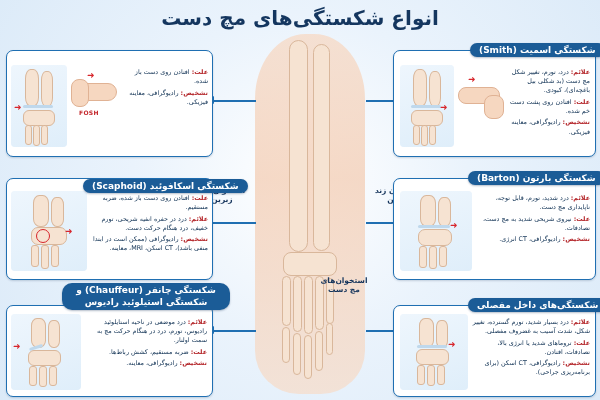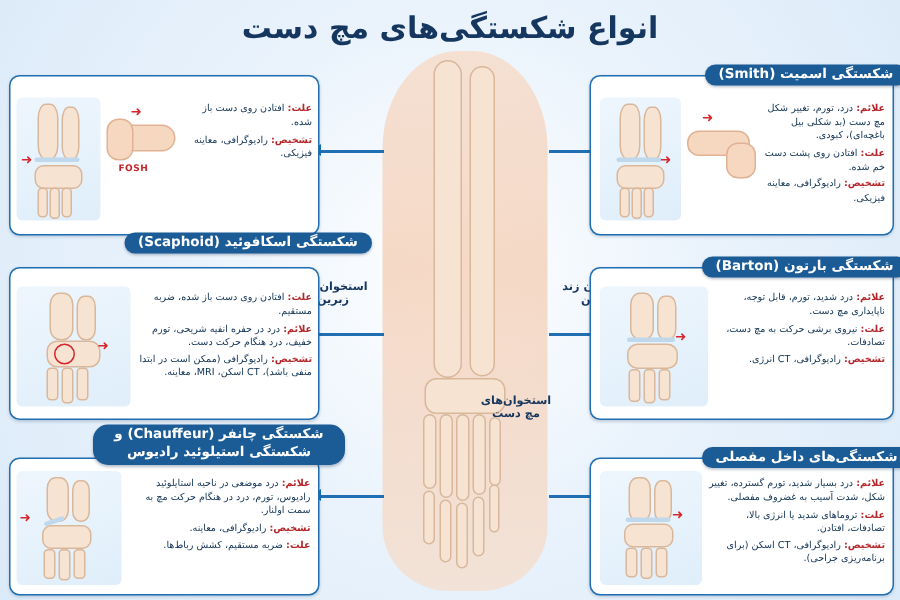--- a/index.html
+++ b/index.html
@@ -156,21 +156,21 @@
 
     <div class="bone" style="left:27px;top:293px;width:6px;height:34px;border-radius:4px;"></div>
     <div class="bone" style="left:38px;top:299px;width:6px;height:40px;border-radius:4px;"></div>
     <div class="bone" style="left:49px;top:301px;width:6px;height:42px;border-radius:4px;"></div>
     <div class="bone" style="left:60px;top:297px;width:6px;height:38px;border-radius:4px;"></div>
     <div class="bone" style="left:71px;top:289px;width:5px;height:30px;border-radius:4px;"></div>
   </div>
 
   <div class="art-label" style="left:196px;top:186px;width:52px;">استخوان زند زبرین</div>
   <div class="art-label" style="left:372px;top:186px;width:52px;">استخوان زند زیرین</div>
-  <div class="art-label" style="left:320px;top:262px;width:48px;">استخوان‌های مچ دست</div>
+  <div class="art-label" style="left:320px;top:276px;width:48px;">استخوان‌های مچ دست</div>
 
   <div class="conn" style="left:214px;top:100px;width:42px;"></div>
   <div class="arrow-l" style="left:208px;top:96px;"></div>
 
   <div class="conn" style="left:366px;top:100px;width:40px;"></div>
   <div class="arrow-r" style="left:404px;top:96px;"></div>
 
   <div class="conn" style="left:212px;top:222px;width:44px;"></div>
   <div class="arrow-l" style="left:206px;top:218px;"></div>
 
@@ -251,39 +251,39 @@
     </div>
     <div class="card-body" style="left:84px;top:15px;width:117px;">
       <p><span class="lbl">علت:</span>
          <span>افتادن روی دست باز شده، ضربه مستقیم.</span></p>
       <p><span class="lbl">علائم:</span>
          <span>درد در حفره انفیه شریحی، تورم خفیف، درد هنگام حرکت دست.</span></p>
       <p><span class="lbl">تشخیص:</span>
          <span>رادیوگرافی (ممکن است در ابتدا منفی باشد)، CT اسکن، MRI، معاینه.</span></p>
     </div>
   </div>
-  <div class="card-head" style="left:83px;top:155px;">شکستگی اسکافوئید (Scaphoid)</div>
+  <div class="card-head" style="left:83px;top:179px;">شکستگی اسکافوئید (Scaphoid)</div>
 
   <div class="card" style="left:393px;top:178px;width:201px;height:100px;">
     <div class="img-pane" style="left:6px;top:12px;width:72px;height:80px;">
       <div class="xray"></div>
       <div class="bone" style="left:20px;top:4px;width:14px;height:30px;"></div>
       <div class="bone" style="left:38px;top:6px;width:11px;height:28px;"></div>
       <div class="joint-gap" style="left:18px;top:34px;width:32px;height:2.5px;"></div>
       <div class="bone" style="left:18px;top:38px;width:32px;height:15px;border-radius:7px;"></div>
       <div class="bone" style="left:19px;top:55px;width:6px;height:20px;border-radius:3px;"></div>
       <div class="bone" style="left:29px;top:55px;width:6px;height:21px;border-radius:3px;"></div>
       <div class="bone" style="left:39px;top:55px;width:6px;height:19px;border-radius:3px;"></div>
       <div class="redarrow" style="left:50px;top:30px;">➜</div>
     </div>
     <div class="card-body" style="left:82px;top:15px;width:114px;">
       <p><span class="lbl">علائم:</span>
          <span>درد شدید، تورم، قابل توجه، ناپایداری مچ دست.</span></p>
       <p><span class="lbl">علت:</span>
-         <span>نیروی برشی حرکت به مچ دست، تصادفات.</span></p>
+         <span>نیروی شریحی شدید به مچ دست، تصادفات.</span></p>
       <p><span class="lbl">تشخیص:</span>
          <span>رادیوگرافی، CT انرژی.</span></p>
     </div>
   </div>
   <div class="card-head" style="left:468px;top:171px;">شکستگی بارتون (Barton)</div>
 
   <div class="card" style="left:6px;top:305px;width:205px;height:90px;">
     <div class="img-pane" style="left:4px;top:8px;width:70px;height:76px;">
       <div class="xray"></div>
       <div class="bone" style="left:20px;top:4px;width:13px;height:28px;"></div>
@@ -291,24 +291,24 @@
       <div class="joint-gap" style="left:18px;top:32px;width:14px;height:2.5px;transform:rotate(-18deg);"></div>
       <div class="bone" style="left:17px;top:36px;width:31px;height:14px;border-radius:6px;"></div>
       <div class="bone" style="left:18px;top:52px;width:6px;height:18px;border-radius:3px;"></div>
       <div class="bone" style="left:28px;top:52px;width:6px;height:19px;border-radius:3px;"></div>
       <div class="bone" style="left:38px;top:52px;width:6px;height:18px;border-radius:3px;"></div>
       <div class="redarrow" style="left:2px;top:28px;">➜</div>
     </div>
     <div class="card-body" style="left:78px;top:12px;width:122px;">
       <p><span class="lbl">علائم:</span>
          <span>درد موضعی در ناحیه استایلوئید رادیوس، تورم، درد در هنگام حرکت مچ به سمت اولنار.</span></p>
+      <p><span class="lbl">علت:</span>
+         <span>ضربه مستقیم، کشش رباط‌ها.</span></p>
       <p><span class="lbl">تشخیص:</span>
          <span>رادیوگرافی، معاینه.</span></p>
-      <p><span class="lbl">علت:</span>
-         <span>ضربه مستقیم، کشش رباط‌ها.</span></p>
     </div>
   </div>
   <div class="card-head" style="left:62px;top:283px;width:auto;max-width:150px;white-space:normal;text-align:center;line-height:1.3;">شکستگی چانفر (Chauffeur) و شکستگی استیلوئید رادیوس</div>
 
   <div class="card" style="left:393px;top:305px;width:201px;height:90px;">
     <div class="img-pane" style="left:6px;top:8px;width:68px;height:76px;">
       <div class="xray"></div>
       <div class="bone" style="left:19px;top:4px;width:13px;height:28px;"></div>
       <div class="bone" style="left:36px;top:6px;width:10px;height:26px;"></div>
       <div class="joint-gap" style="left:17px;top:31px;width:30px;height:2.5px;"></div>

